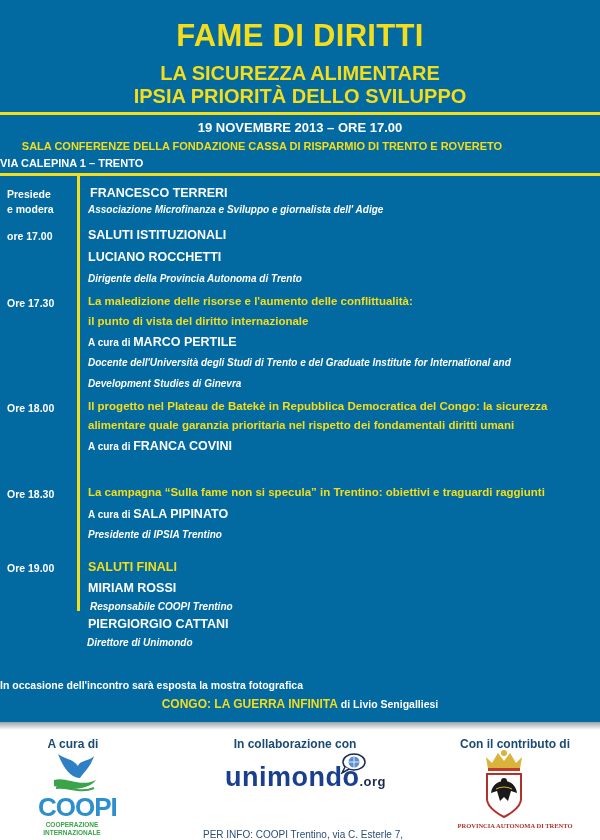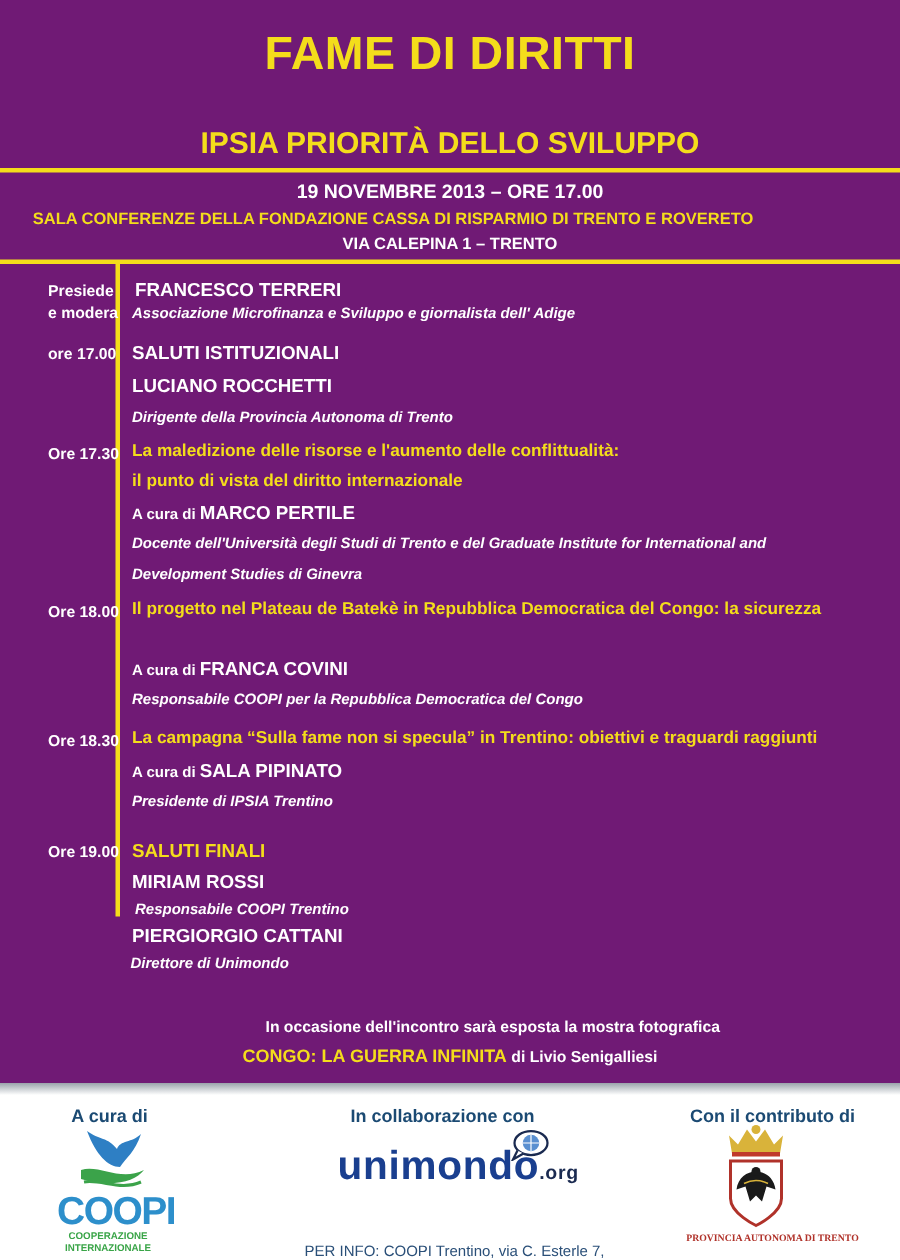--- a/index.html
+++ b/index.html
@@ -1,69 +1,70 @@
 <!DOCTYPE html>
 <html><head>
   <meta charset="utf-8">
   <style>
     * { margin: 0; padding: 0; box-sizing: border-box; }
     html, body { width: 600px; height: 840px; overflow: hidden; background: #ffffff; }
     body { font-family: "Liberation Sans", sans-serif; position: relative; }
 
-    .poster { position: absolute; left: 0; top: 0; width: 600px; height: 722px; background: #701a75; }
+    .poster { position: absolute; left: 0; top: 0; width: 600px; height: 722px; background: #0369a1; }
     .shadow { position: absolute; left: 0; top: 722px; width: 600px; height: 8px;
       background: linear-gradient(#9aa3ab, #ffffff); }
 
     .title { position: absolute; left: 0; top: 18px; width: 600px; text-align: center;
       color: #f4dd1b; font-weight: bold; font-size: 31px; letter-spacing: 0.3px; }
     .subtitle { position: absolute; left: 0; width: 600px; text-align: center;
       color: #f4dd1b; font-weight: bold; font-size: 20px; }
     .subtitle.s1 { top: 62px; }
     .subtitle.s2 { top: 85px; }
 
     .hrule { position: absolute; left: 0; width: 600px; height: 3px; background: #f4dd1b; }
 
     .date { position: absolute; left: 0; top: 120px; width: 600px; text-align: center;
       color: #ffffff; font-weight: bold; font-size: 13px; }
     .venue { position: absolute; left: 0; top: 140px; width: 524px; text-align: center;
       color: #f4dd1b; font-weight: bold; font-size: 11px; }
-    .address { position: absolute; left: 0; top: 157px; width: 600px; text-align: center;
+    .address { position: absolute; left: 0; top: 157px; width: 600px; 
       color: #ffffff; font-weight: bold; font-size: 11px; }
 
     .vrule { position: absolute; left: 77px; top: 175px; width: 3px; height: 436px; background: #f4dd1b; }
 
-    .time { position: absolute; left: 32px; width: 55px; color: #ffffff; font-weight: bold; font-size: 10.5px; line-height: 15px; }
+    .time { position: absolute; left: 7px; width: 55px; color: #ffffff; font-weight: bold; font-size: 10.5px; line-height: 15px; }
     .line { position: absolute; left: 88px; white-space: nowrap; }
     .name { color: #ffffff; font-weight: bold; font-size: 12.5px; }
     .topic { color: #f4dd1b; font-weight: bold; font-size: 11.5px; }
     .yhead { color: #f4dd1b; font-weight: bold; font-size: 12.5px; }
     .role { color: #ffffff; font-style: italic; font-weight: bold; font-size: 10px; }
     .acura { color: #ffffff; font-weight: bold; font-size: 10px; }
     .acura .big { font-size: 12.5px; }
 
-    .exhibit1 { position: absolute; left: 0; top: 679px; width: 480px; text-align: right;
+    .exhibit1 { position: absolute; left: 0; top: 679px; width: 480px; text-align: left;
       color: #ffffff; font-weight: bold; font-size: 10.5px; }
     .exhibit2 { position: absolute; left: 0; top: 697px; width: 600px; text-align: center;
       font-weight: bold; font-size: 10.5px; color: #ffffff; }
     .exhibit2 .y { color: #f4dd1b; font-size: 12px; }
 
     .foot-label { position: absolute; color: #1b4a73; font-weight: bold; font-size: 12px; text-align: center; }
     .info { position: absolute; left: 198px; top: 800px; width: 210px; text-align: center; color: #2a4f78; font-size: 10px; line-height: 13px; margin-top: 28px; }
 
     .logo-text-coopi { position: absolute; left: 38px; top: 792px; width: 70px; text-align: center; color: #2d8fcb; font-size: 26px; font-weight: bold; letter-spacing: -1px; }
     .coopi-sub { position: absolute; left: 42px; width: 60px; text-align: center; color: #3aa548; font-size: 6.5px; font-weight: bold; }
     .unimondo { position: absolute; left: 225px; top: 762px; color: #1a3f8f; font-size: 27px; font-weight: bold; letter-spacing: 0.5px; }
     .unimondo .org { font-size: 13px; color: #1a2a50; }
     .prov-caption { position: absolute; left: 455px; top: 822px; width: 120px; text-align: center; color: #b0322a; font-family: "Liberation Serif", serif; font-size: 6.5px; font-weight: bold; }
   </style>
 </head>
 <body>
 
 <div class="poster">
   <div class="title">FAME DI DIRITTI</div>
+  <div class="subtitle s1">LA SICUREZZA ALIMENTARE</div>
   <div class="subtitle s2">IPSIA PRIORITÀ DELLO SVILUPPO</div>
 
   <div class="hrule" style="top:112px"></div>
   <div class="date">19 NOVEMBRE 2013 – ORE 17.00</div>
   <div class="venue">SALA CONFERENZE DELLA FONDAZIONE CASSA DI RISPARMIO DI TRENTO E ROVERETO</div>
   <div class="address">VIA CALEPINA 1 – TRENTO</div>
   <div class="hrule" style="top:173px"></div>
 
   <div class="vrule"></div>
 
@@ -84,25 +85,25 @@
   <div class="line topic" style="top:315px">il punto di vista del diritto internazionale</div>
   <div class="line acura" style="top:335px">
     <span>A cura di</span>
     <span class="big">MARCO PERTILE</span>
   </div>
   <div class="line role" style="top:357px">Docente dell'Università degli Studi di Trento e del Graduate Institute for International and</div>
   <div class="line role" style="top:378px">Development Studies di Ginevra</div>
 
   <div class="time" style="top:401px">Ore 18.00</div>
   <div class="line topic" style="top:400px">Il progetto nel Plateau de Batekè in Repubblica Democratica del Congo:  la sicurezza</div>
+  <div class="line topic" style="top:419px">alimentare quale garanzia prioritaria nel rispetto dei fondamentali diritti umani</div>
   <div class="line acura" style="top:439px">
     <span>A cura di</span>
     <span class="big">FRANCA COVINI</span>
   </div>
-  <div class="line role" style="top:461px">Responsabile COOPI per la Repubblica Democratica del Congo</div>
 
   <div class="time" style="top:487px">Ore 18.30</div>
   <div class="line topic" style="top:486px">La campagna “Sulla fame non si specula” in Trentino: obiettivi e traguardi raggiunti</div>
   <div class="line acura" style="top:507px">
     <span>A cura di</span>
     <span class="big">SALA PIPINATO</span>
   </div>
   <div class="line role" style="top:529px">Presidente di IPSIA Trentino</div>
 
   <div class="time" style="top:561px">Ore 19.00</div>

